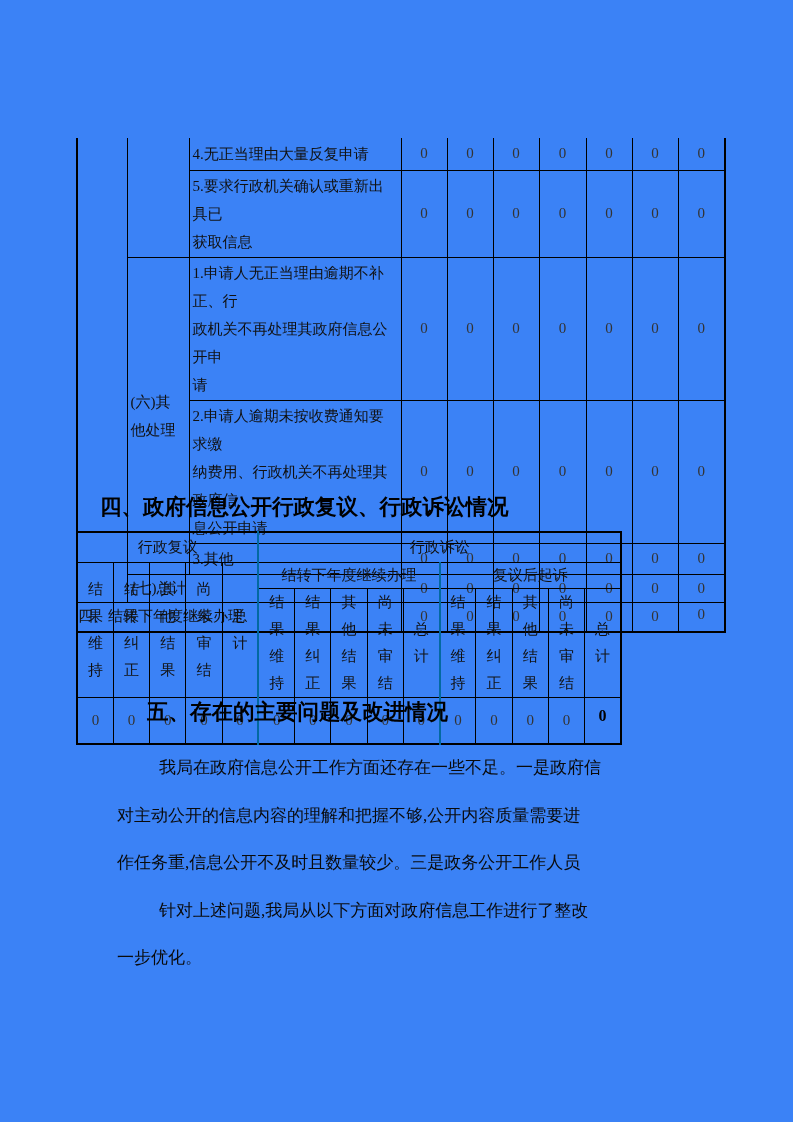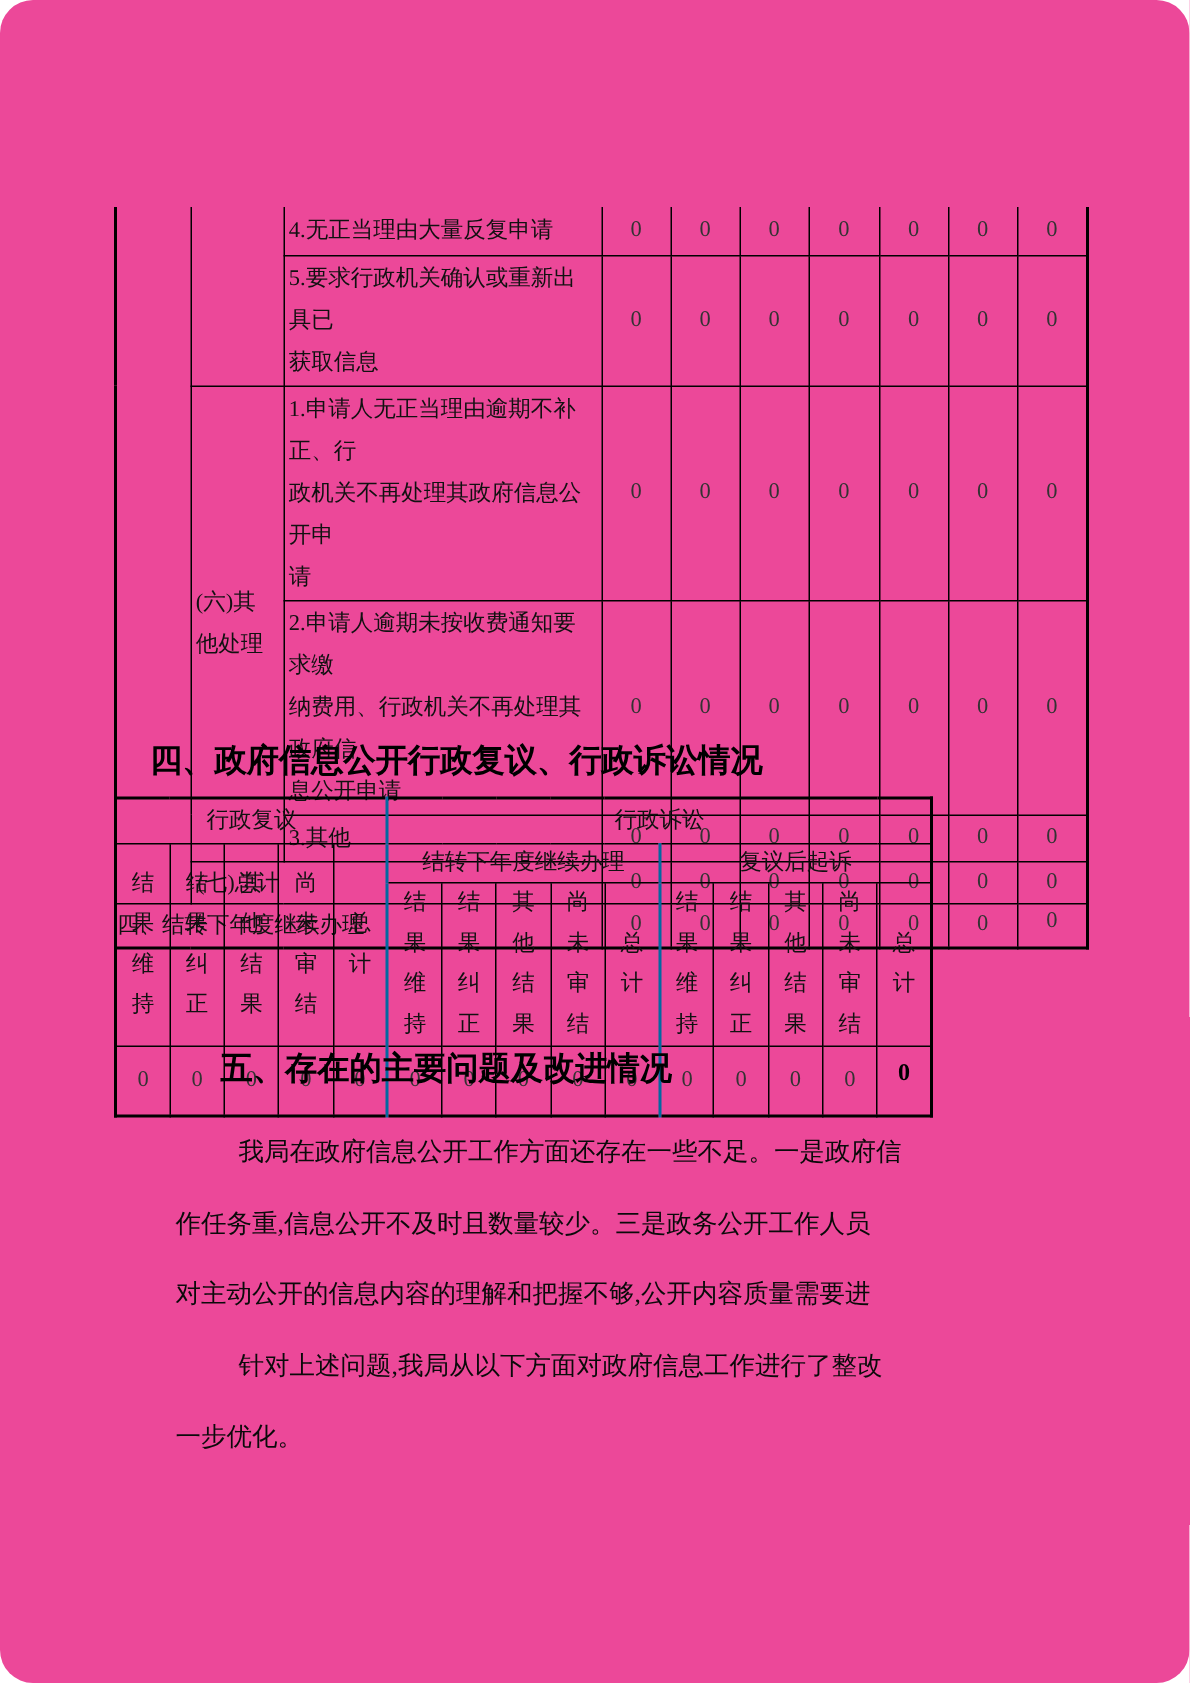--- a/index.html
+++ b/index.html
@@ -1,18 +1,18 @@
 <!DOCTYPE html>
 <html><head>
 <meta charset="utf-8">
 <style>
   html,body{margin:0;padding:0;background:#fff;}
   .page{
-    position:relative;width:793px;height:1122px;background:#ec4899;overflow:hidden;
-    font-family:"Liberation Serif","DejaVu Serif",serif;color:#000;border-radius:22px;
+    position:relative;width:793px;height:1122px;background:#3b82f6;overflow:hidden;
+    font-family:"Liberation Serif","DejaVu Serif",serif;color:#000;
   }
   
   table{border-collapse:collapse;table-layout:fixed;}
   td{border:1px solid #000;padding:0;font-size:15px;color:#111;
      vertical-align:middle;overflow:hidden;}
   .t1{position:absolute;left:76px;top:138px;width:650px;
       border:2px solid #000;border-top:0;}
   .t1 tr.first > td{border-top:0;}
   .t2{position:absolute;left:76px;top:531px;width:546px;border:2px solid #000;}
   .desc{ text-align:left;padding:1px 2px 1px 3px;line-height:28px;
@@ -184,19 +184,19 @@
       <td class="num">0</td>
       <td class="num bold0">0</td>
     </tr>
   </tbody>
     </table>
 
   <div class="h-sec h5">五、存在的主要问题及改进情况</div>
 
   <div class="bodytext">
     <div class="line indent">我局在政府信息公开工作方面还存在一些不足。一是政府信</div>
+    <div class="line">对主动公开的信息内容的理解和把握不够,公开内容质量需要进</div>
     <div class="line">作任务重,信息公开不及时且数量较少。三是政务公开工作人员</div>
-    <div class="line">对主动公开的信息内容的理解和把握不够,公开内容质量需要进</div>
     <div class="line indent">针对上述问题,我局从以下方面对政府信息工作进行了整改</div>
     <div class="line">一步优化。</div>
   </div>
 
 </div>
 
 </body></html>

